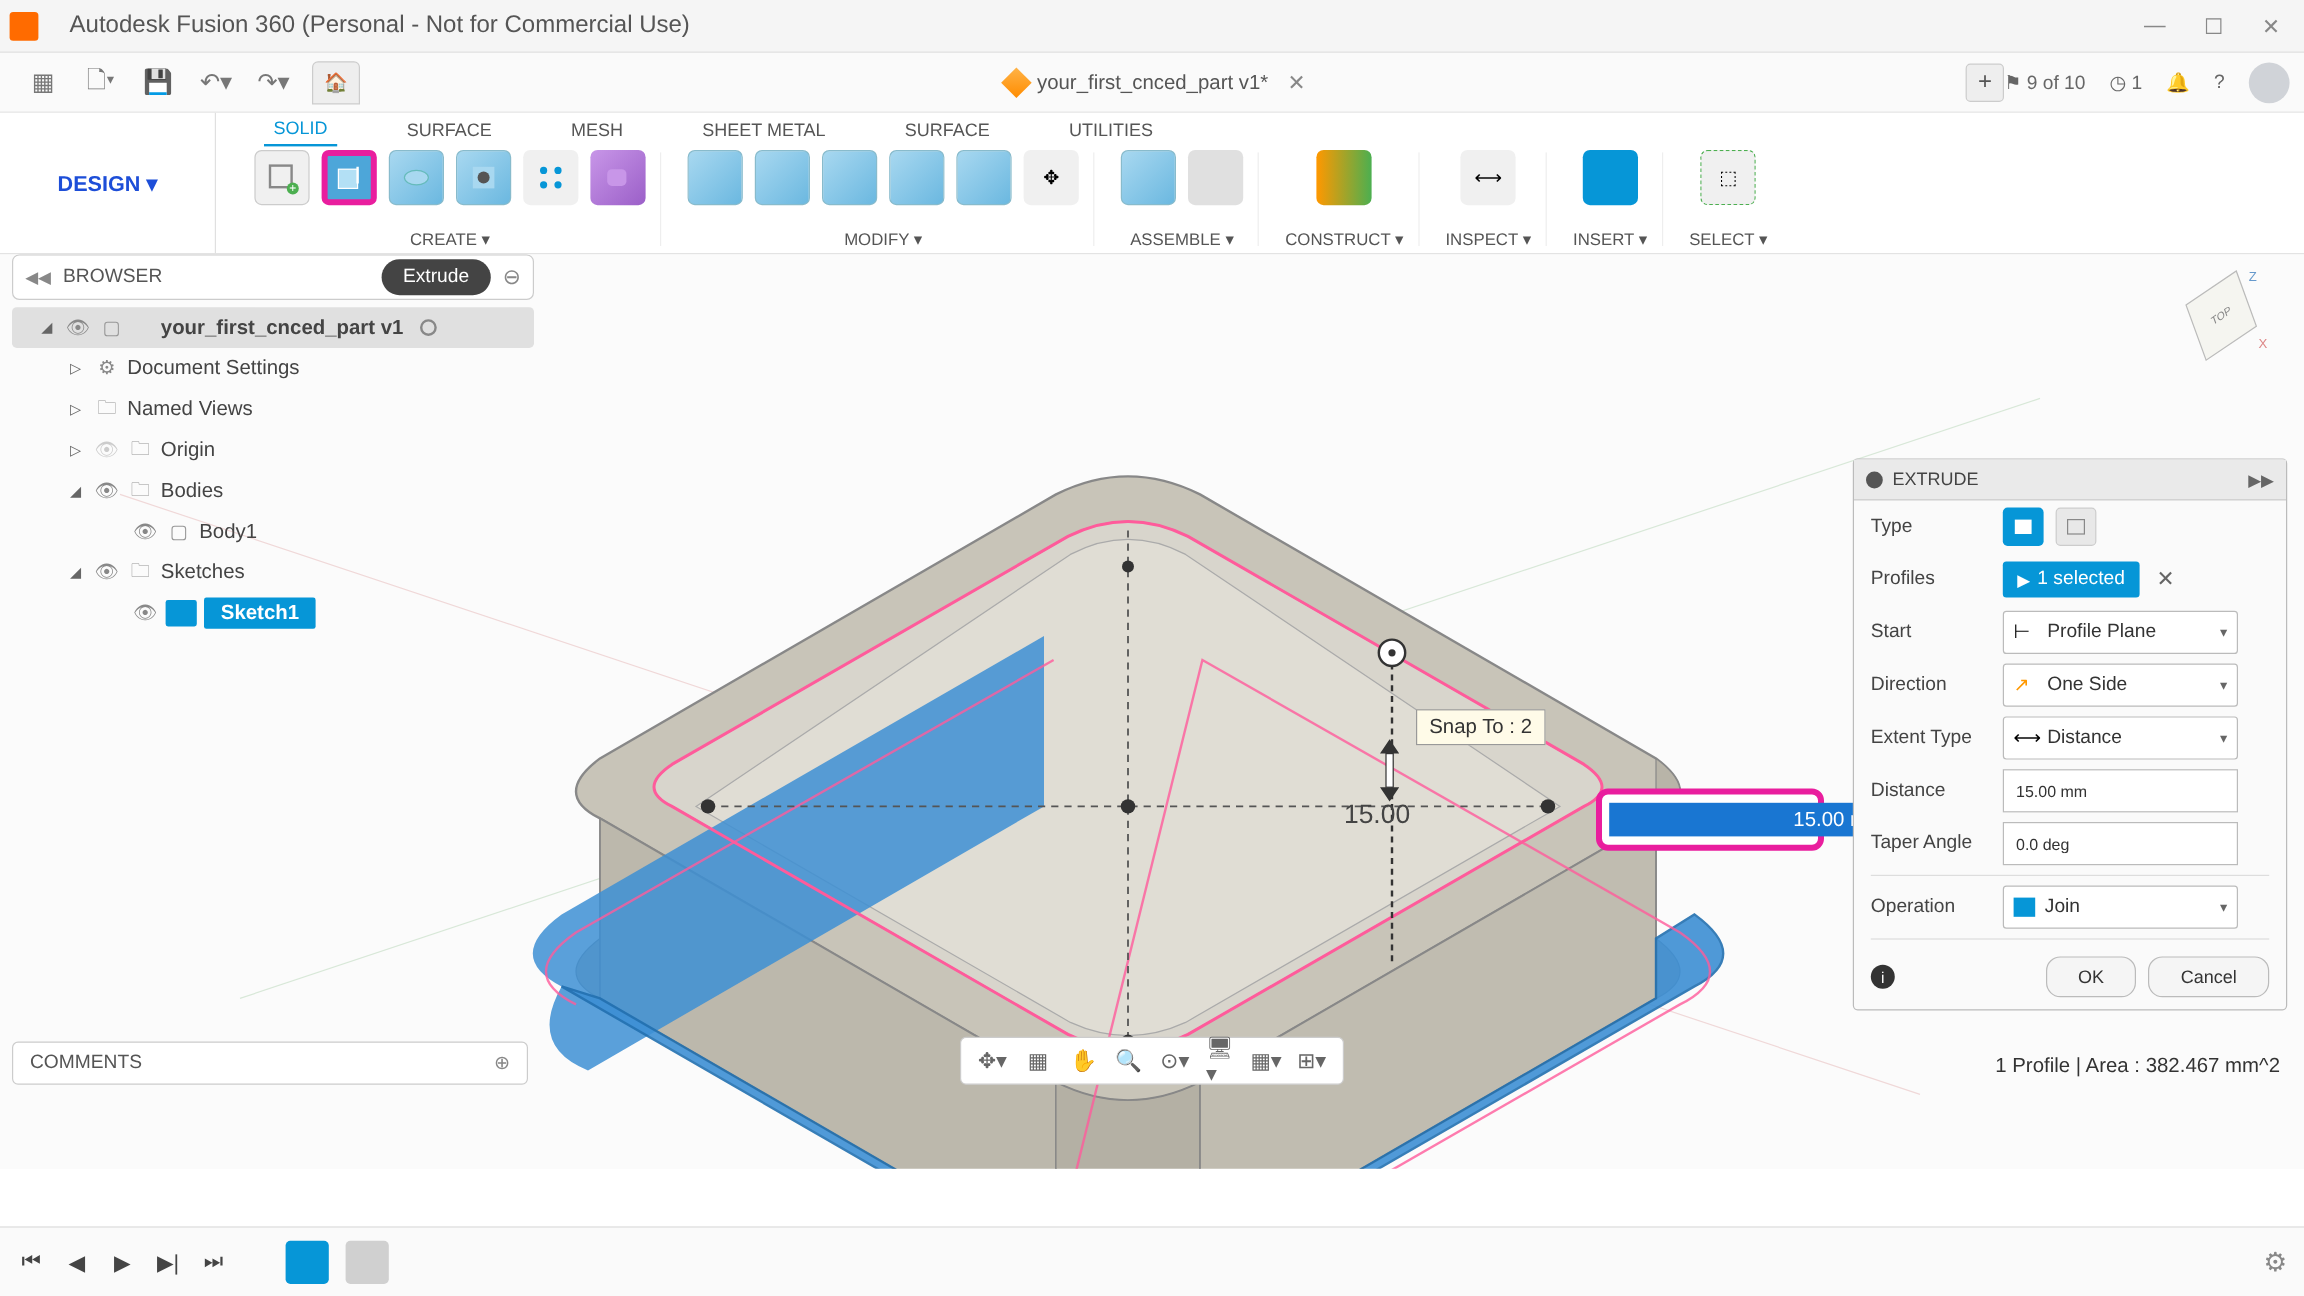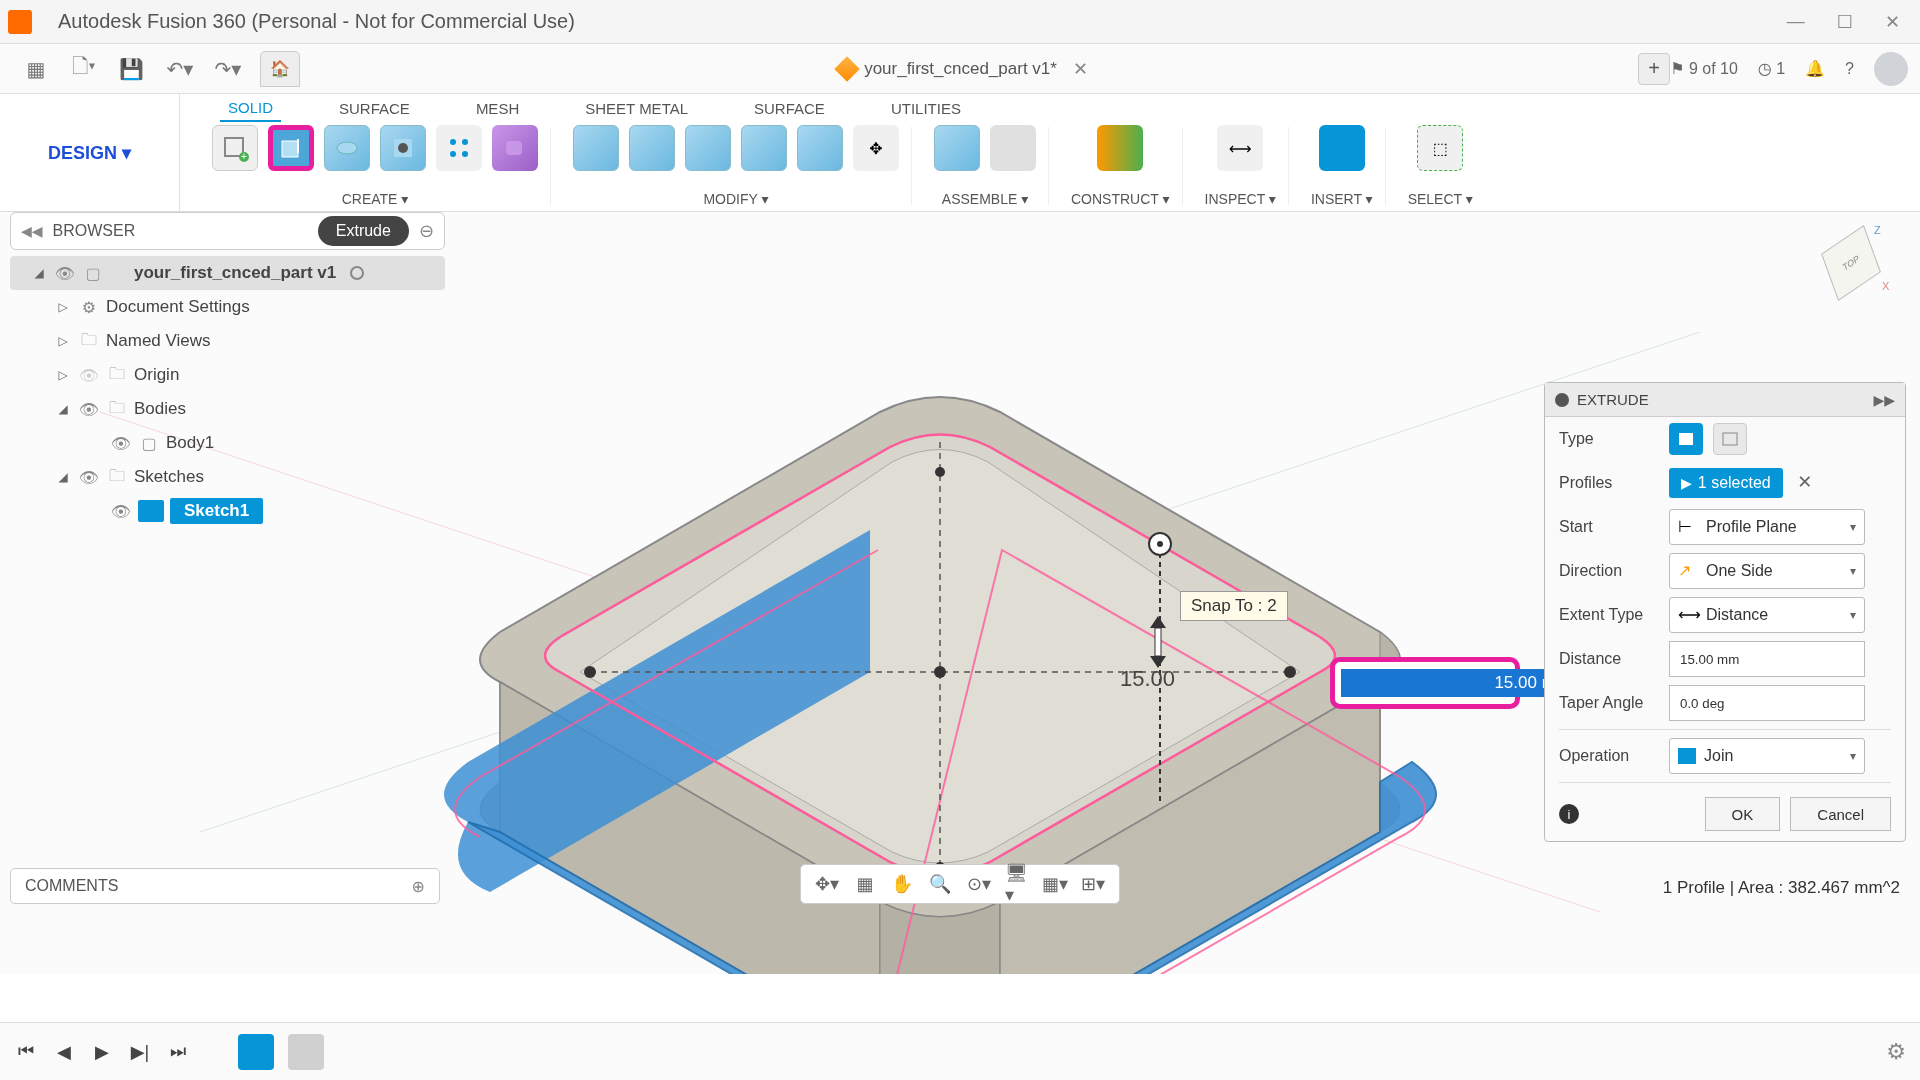--- a/index.html
+++ b/index.html
@@ -92,21 +92,21 @@
 .extrude-panel .clear-x { color: #666; margin-left: 10px; font-size: 18px; cursor: pointer; }
 .extrude-panel .dropdown { width: 196px; height: 36px; border: 1px solid #bbb; background: #fff; display: flex; align-items: center; padding: 0 8px; gap: 8px; border-radius: 3px; }
 .extrude-panel .dropdown .dicon { width: 20px; height: 20px; display: inline-block; }
 .extrude-panel .dropdown .dtext { flex: 1; color: #333; }
 .extrude-panel .dropdown .darrow { color: #666; font-size: 12px; }
 .extrude-panel .textin { width: 196px; height: 36px; border: 1px solid #bbb; background: #fff; padding: 0 10px; color: #333; }
 .extrude-panel .sep { height: 1px; background: #ddd; margin: 4px 14px; }
 .extrude-panel .footer { display: flex; align-items: center; padding: 10px 14px; gap: 10px; }
 .extrude-panel .footer .info { width: 20px; height: 20px; background: #333; color: #fff; border-radius: 50%; font-size: 13px; display: flex; align-items: center; justify-content: center; }
 .extrude-panel .footer .spacer { flex: 1; }
-.extrude-panel .footer button { height: 34px; padding: 0 26px; background: #f5f5f5; border: 1px solid #bbb; border-radius: 0; font-size: 15px; color: #333; cursor: pointer; }
+.extrude-panel .footer button { height: 34px; padding: 0 26px; background: #f5f5f5; border: 1px solid #bbb; border-radius: 12px; font-size: 15px; color: #333; cursor: pointer; }
 
 
 .comments-bar { position: absolute; bottom: 70px; left: 10px; width: 430px; height: 36px; background: #fff; border: 1px solid #ccc; border-radius: 5px; display: flex; align-items: center; padding: 0 14px; font-size: 16px; color: #555; }
 .comments-bar .plus { margin-left: auto; color: #888; }
 
 
 .navbar { position: absolute; bottom: 70px; left: 50%; transform: translateX(-50%); height: 40px; background: #fff; border: 1px solid #ccc; border-radius: 5px; display: flex; align-items: center; gap: 14px; padding: 0 14px; }
 .navbar .nicon { width: 24px; height: 24px; color: #666; display: flex; align-items: center; justify-content: center; cursor: pointer; font-size: 18px; }
 
 

